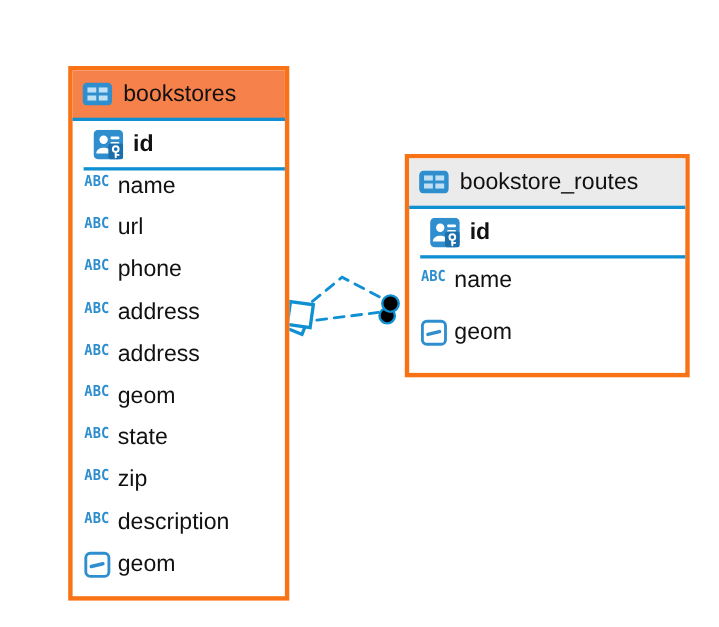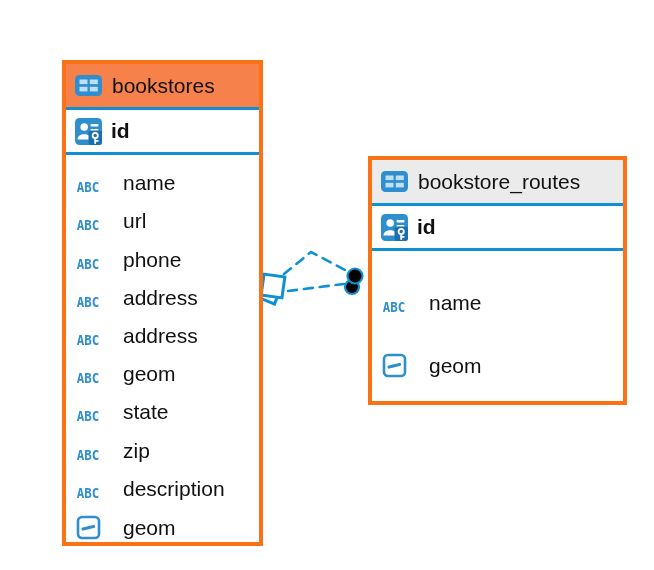--- a/index.html
+++ b/index.html
@@ -5,32 +5,32 @@
   html,body{margin:0;padding:0;background:#ffffff;}
   .canvas{
     position:relative;width:654px;height:570px;background:#ffffff;overflow:hidden;
     font-family:"Liberation Sans","DejaVu Sans",sans-serif;color:#111;
   }
   .db-table{
     position:absolute;box-sizing:border-box;background:#fff;
     border:4px solid #f97316;display:flex;flex-direction:column;
   }
   .db-table.t0{left:62px;top:60px;width:201px;height:486px;}
-  .db-table.t1{left:368px;top:156px;width:259px;height:249px;}
+  .db-table.t1{left:368px;top:140px;width:259px;height:203px;}
   .tbl-header{
     flex:0 0 auto;height:43px;display:flex;align-items:center;gap:9px;
     padding:0 7px;border-bottom:3px solid #0E90D2;font-size:21px;
   }
   .pk-row{
     flex:0 0 auto;height:42px;display:flex;align-items:center;gap:8px;
-    padding:0 7px;border-bottom:3px solid #0E90D2;font-weight:bold;font-size:21px;
+    padding:0 7px;border-bottom:3px solid #0E90D2;font-weight:bold;font-size:21px;margin-left:10px;
   }
   .fields{flex:1 1 auto;display:flex;flex-direction:column;justify-content:space-evenly;padding:2px 0;}
   .field-row{
-    flex:1 1 auto;display:flex;align-items:flex-end;gap:20px;
+    flex:1 1 auto;display:flex;align-items:flex-start;gap:4px;
     padding:0 7px;font-size:21px;max-height:41px;
   }
   .icon-slot{flex:0 0 30px;width:30px;display:flex;align-items:center;justify-content:center;}
   .abc-icon{
     font-family:"DejaVu Sans Mono",monospace;font-size:12.5px;font-weight:800;
     color:#2F8FCE;letter-spacing:0px;transform:scaleY(1.1);
   }
   .connector{position:absolute;left:0;top:0;width:654px;height:570px;pointer-events:none;}
   .label-text{white-space:nowrap;overflow:hidden;}
 </style>

